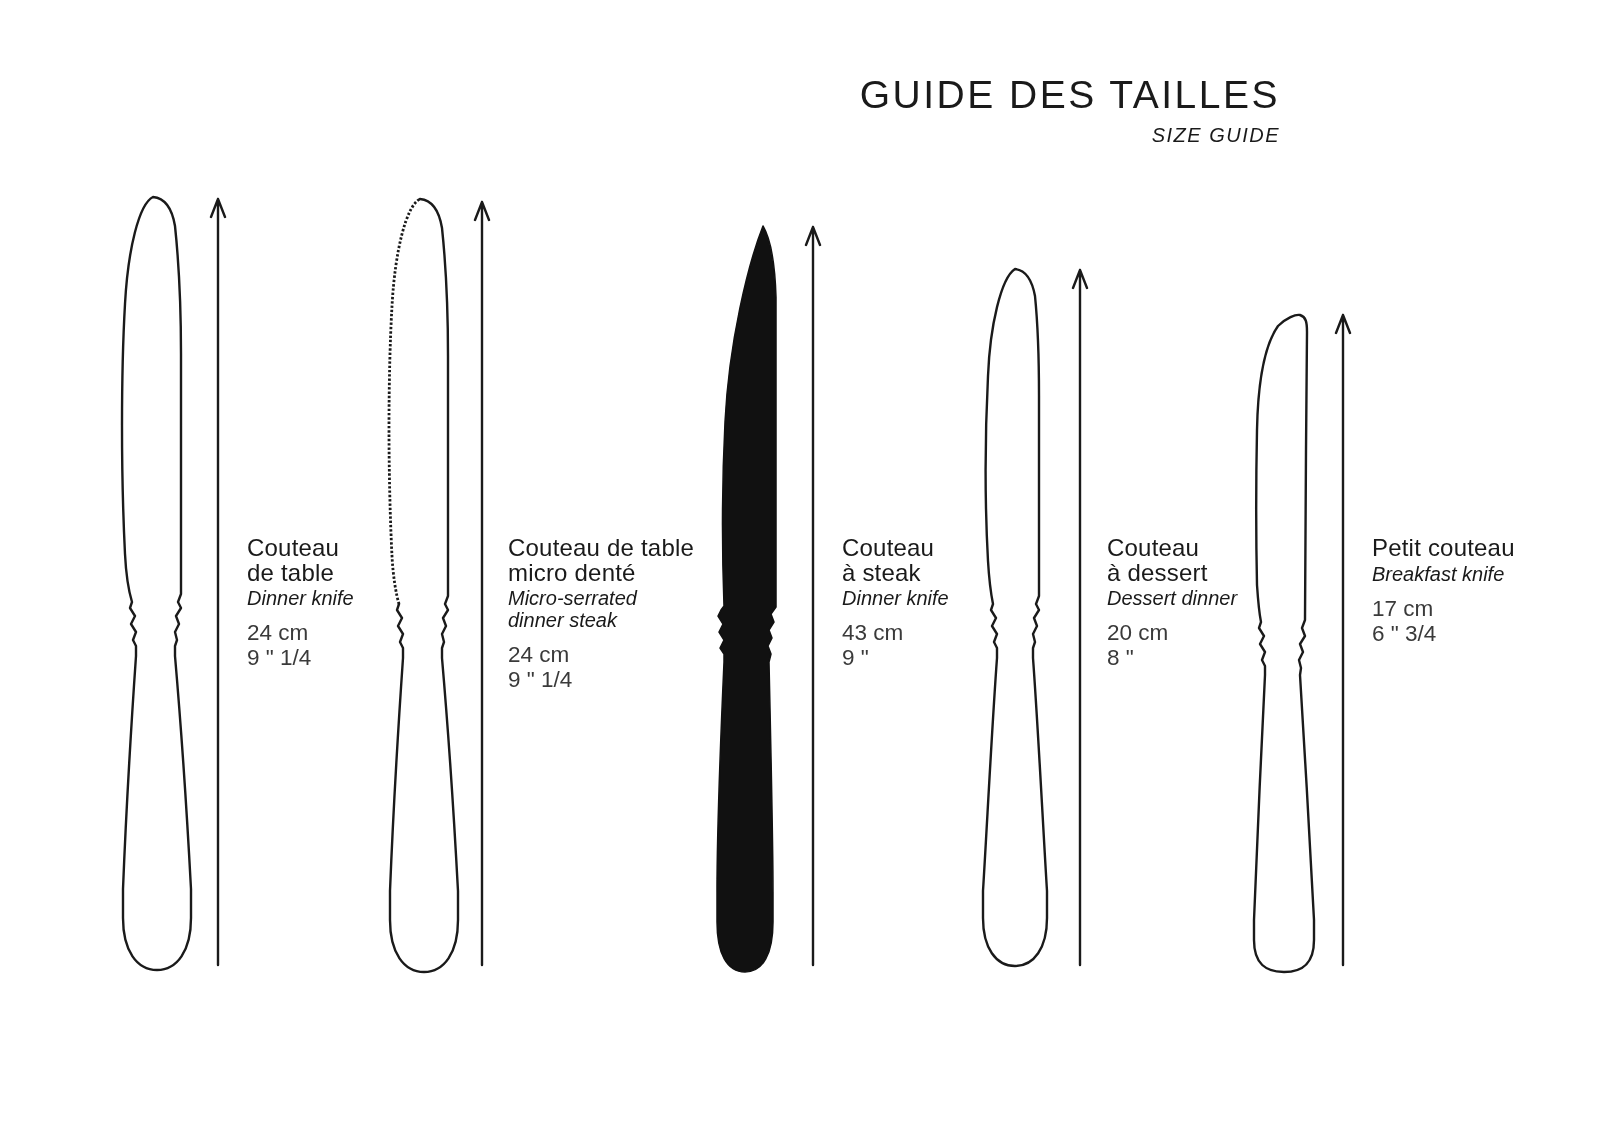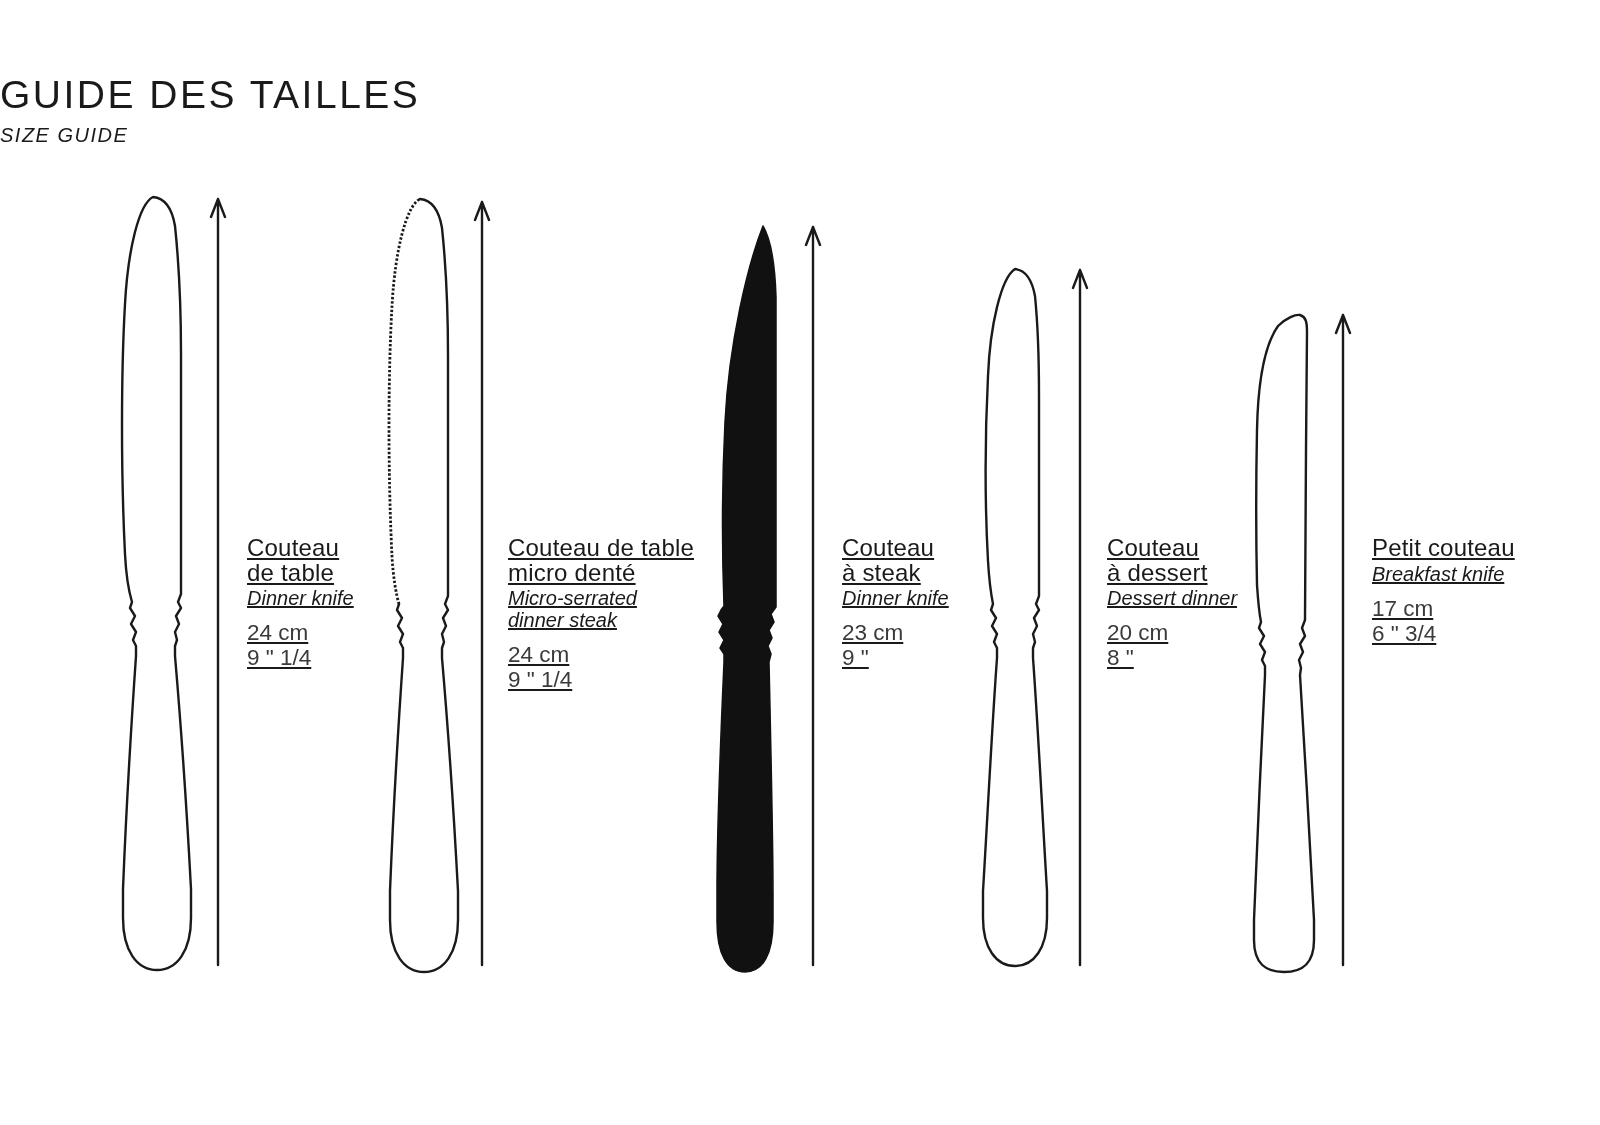--- a/index.html
+++ b/index.html
@@ -1,26 +1,26 @@
 <!DOCTYPE html>
 <html><head>
 <meta charset="utf-8">
 <style>
   html,body{margin:0;padding:0;background:#e8e8e8;}
   #canvas{
     position:relative;width:1600px;height:1125px;background:#ffffff;
     font-family:"Liberation Sans", sans-serif;color:#1a1a1a;overflow:hidden;
     margin:0 auto;
   }
-  .title-block{position:absolute;left:0;top:74px;width:1280px;text-align:left;}
+  .title-block{position:absolute;left:0;top:74px;width:1280px;text-align:right;}
   .title-fr{font-size:39px;letter-spacing:2.5px;font-weight:500;line-height:42px;}
   .title-en{font-size:20px;font-style:italic;letter-spacing:1.5px;font-weight:400;line-height:34px;margin-top:2px;}
   .knife-svg{position:absolute;}
   .arrow-svg{position:absolute;}
-  .label{position:absolute;width:250px;text-decoration:underline;}
+  .label{position:absolute;width:250px;}
   .name-fr{font-size:24px;line-height:24.5px;letter-spacing:0.2px;white-space:pre-line;}
   .name-en{font-size:20px;line-height:22px;font-style:italic;white-space:pre-line;margin-top:2px;}
   .sizes{margin-top:11px;font-size:22.5px;line-height:25px;color:#3a3a3a;}
   .stroke{fill:none;stroke:#1a1a1a;stroke-width:2.4;stroke-linejoin:round;stroke-linecap:round;}
   .serrated{fill:none;stroke:#1a1a1a;stroke-width:2.8;stroke-linejoin:round;stroke-linecap:butt;stroke-dasharray:2.4 1.9;}
   .solid{fill:#111111;stroke:#111111;stroke-width:1.5;stroke-linejoin:round;}
 </style>
 </head>
 <body>
 
@@ -90,21 +90,21 @@
       C 14 330 14 260 17 200 C 21 120 40 42 55 4 Z"></path>
   </svg>
   <svg class="arrow-svg" style="left:803px;top:224px;" width="20" height="744" viewBox="0 0 20 744">
     <path class="stroke" d="M 10 3 L 10 741 M 3 21 L 10 3 L 17 21"></path>
   </svg>
   <div class="label" style="left:842px;top:536px;">
     <div class="name-fr">Couteau
 à steak</div>
     <div class="name-en">Dinner knife</div>
     <div class="sizes">
-      <div>23 cm</div>
+      <div>43 cm</div>
       <div>9 "</div>
     </div>
   </div>
 
   <svg class="knife-svg" style="left:979px;top:266px;" width="72" height="706" viewBox="0 0 72 706">
     <path class="stroke" d="M 36 3
       C 46 4 53 14 56 30 C 59 60 60 90 60 130 L 60 330
       L 57 338 L 60 344 L 55 352 L 58 360 L 54 368 L 56 376 L 54 382 L 54 392
       C 59 460 64 560 68 625 L 68 652
       C 68 682 55 700 36 700 C 17 700 4 682 4 652 L 4 625

